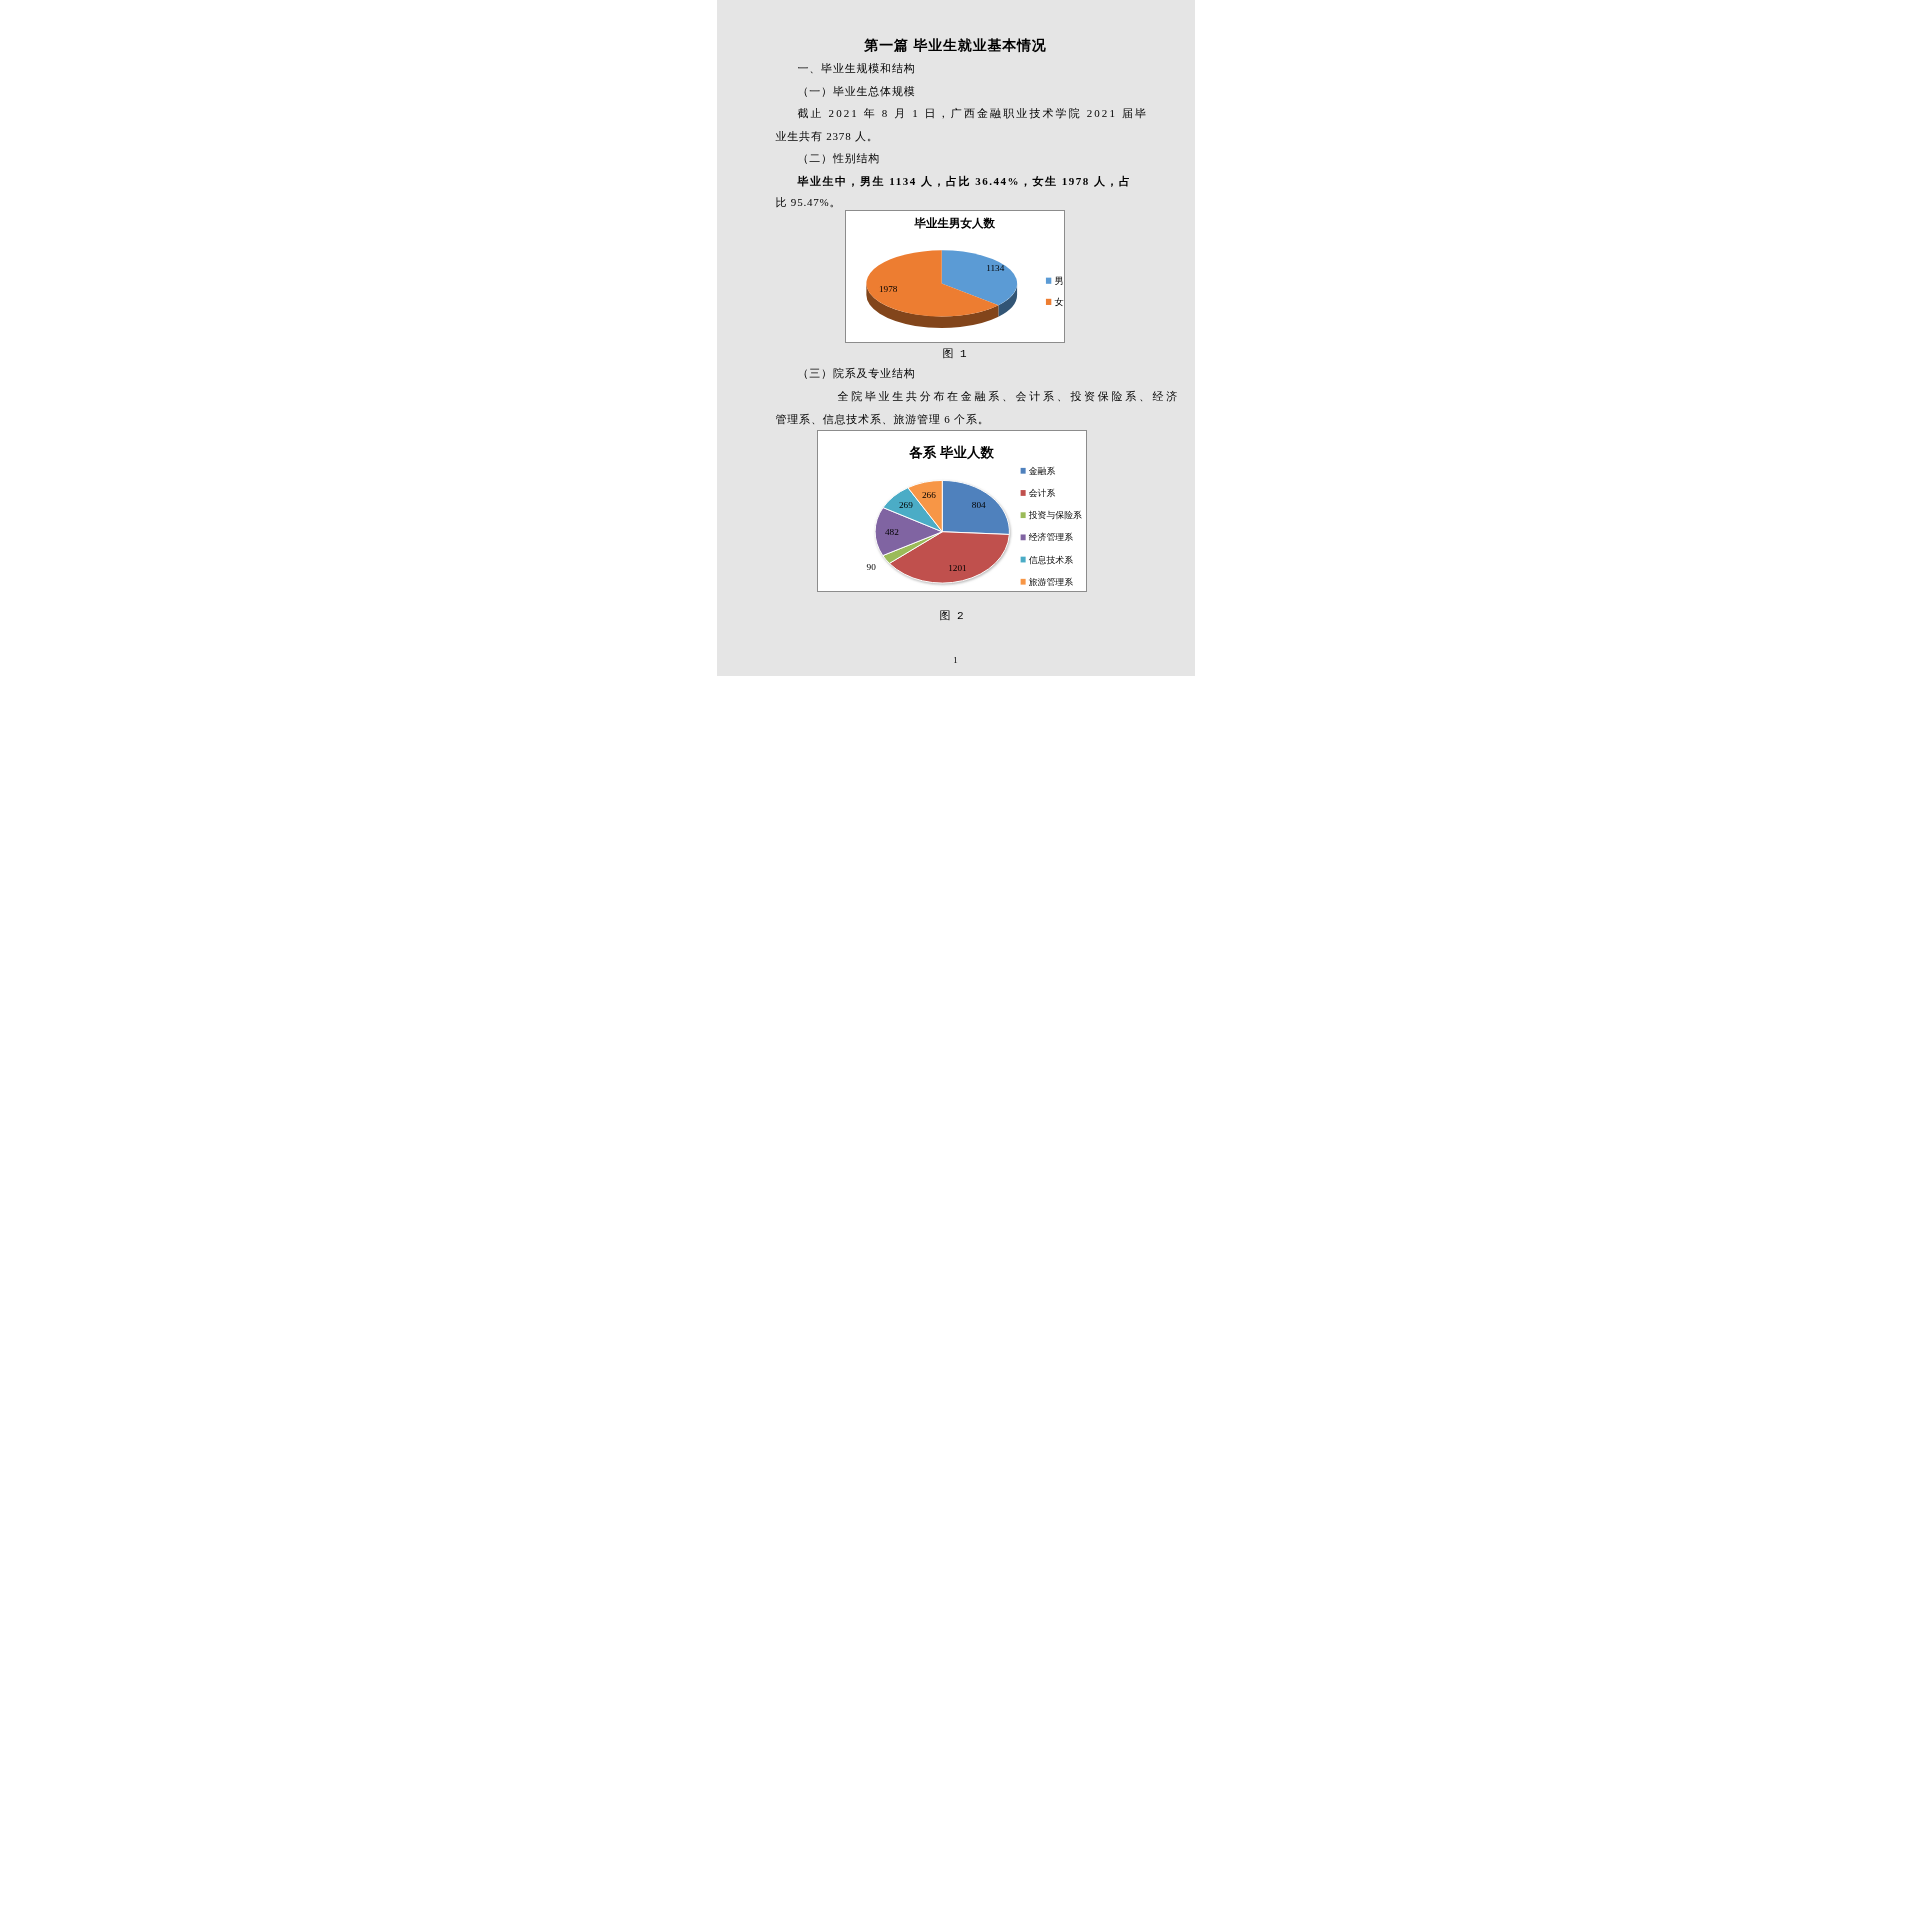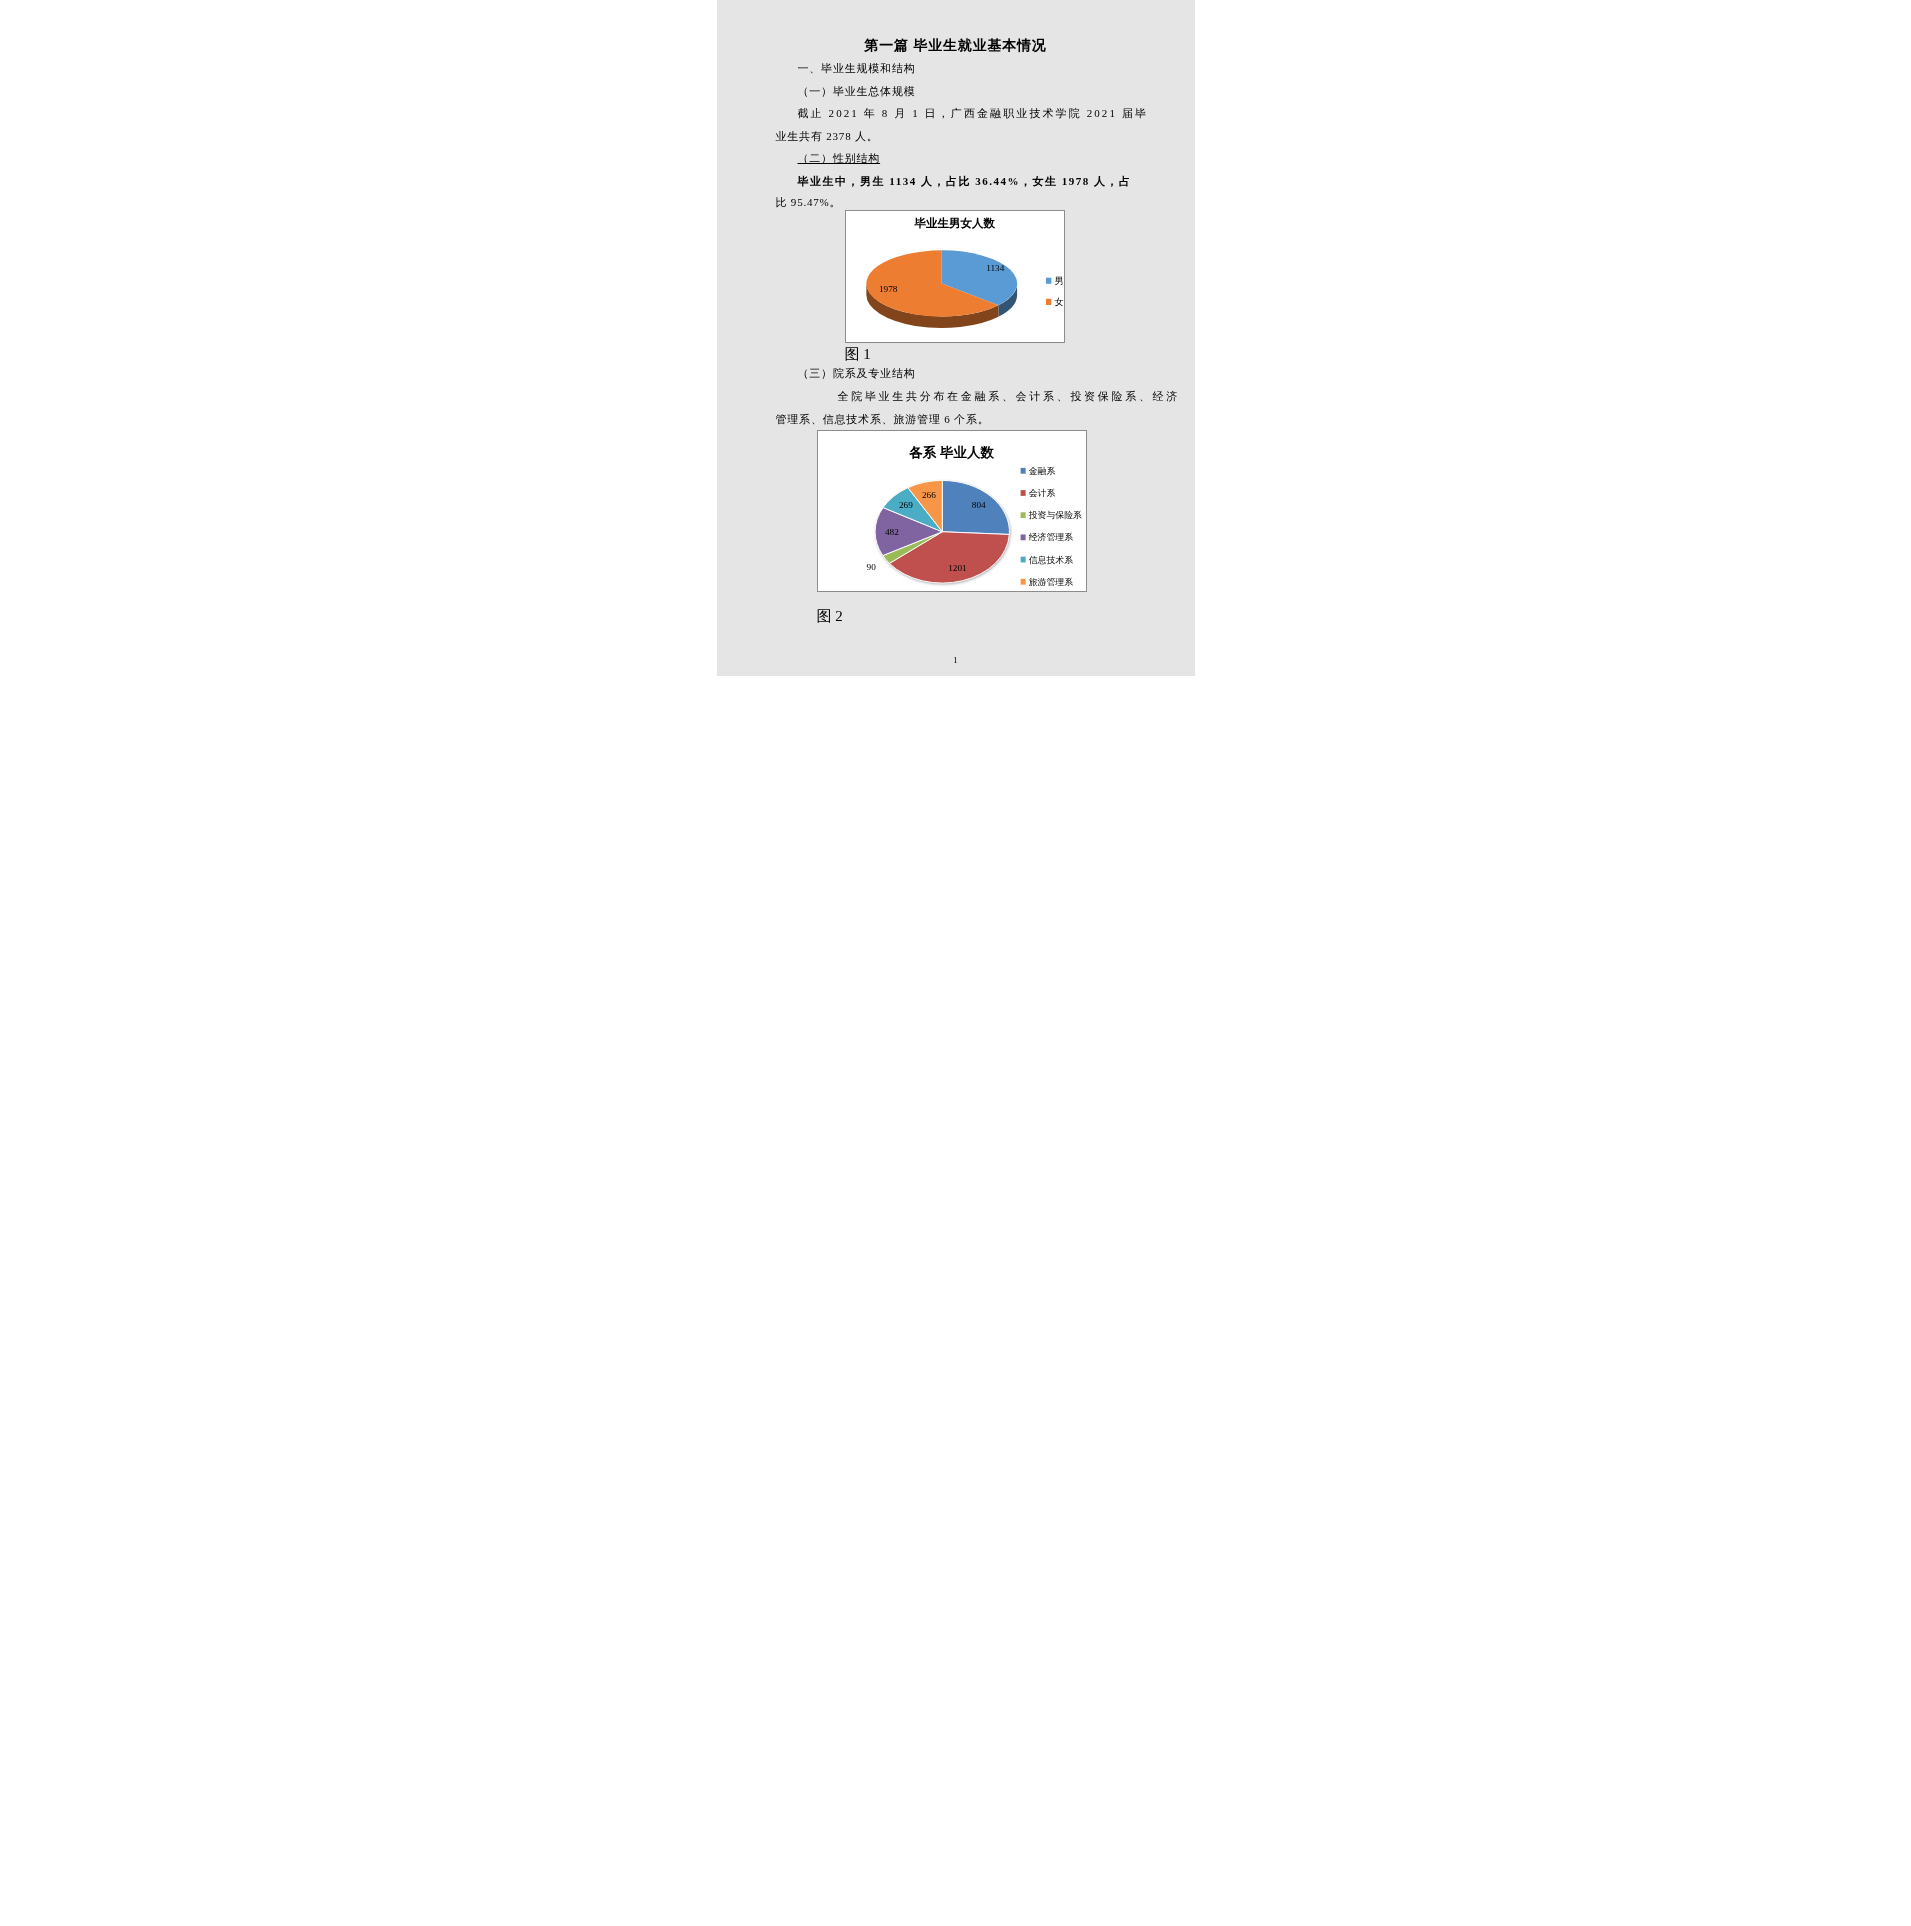--- a/index.html
+++ b/index.html
@@ -6,30 +6,30 @@
   .page{position:relative;width:478px;height:676px;margin:0 auto;background:#e5e5e5;overflow:hidden;
         font-family:"Liberation Serif","DejaVu Serif",serif;color:#000;}
   .doc-title{position:absolute;left:0;top:37px;width:478px;text-align:center;
         font-family:"Liberation Sans","DejaVu Sans",sans-serif;font-weight:bold;
         font-size:14px;line-height:17.7px;letter-spacing:0.8px;}
   .tline{position:absolute;font-size:11px;line-height:13px;white-space:nowrap;}
   .l-h1   {left:81px;top:62px;letter-spacing:0.8px;}
   .l-h2a  {left:81px;top:85px;letter-spacing:0.8px;}
   .l-p1a  {left:81px;top:107px;letter-spacing:2.1px;}
   .l-p1b  {left:59px;top:130px;letter-spacing:0.8px;}
-  .l-h2b  {left:81px;top:152px;letter-spacing:0.8px;text-decoration:underline;}
+  .l-h2b  {left:81px;top:152px;letter-spacing:0.8px;}
   .l-p2a  {left:81px;top:175px;letter-spacing:1.5px;font-weight:bold;}
   .l-p2b  {left:59px;top:196px;letter-spacing:0.8px;}
   .l-h2c  {left:81px;top:367px;letter-spacing:0.8px;}
   .l-p3a  {left:81px;top:390px;letter-spacing:2.7px;margin-left:40px;}
   .l-p3b  {left:59px;top:413px;letter-spacing:0.8px;}
   .chartbox{position:absolute;background:#ffffff;border:0.8px solid #8C8C8C;box-sizing:border-box;}
   .box1{left:128px;top:210px;width:220px;height:133px;}
   .box2{left:100px;top:430px;width:270px;height:162px;}
-  .caption{position:absolute;font-size:15px;line-height:11.6px;}
+  .caption{position:absolute;text-align:center;font-size:11px;line-height:11.6px;font-family:Liberation Mono, monospace;}
   .cap1{left:128px;top:349px;width:220px;}
   .cap2{left:100px;top:611px;width:270px;}
   .pagenum{position:absolute;left:0;top:655px;width:478px;text-align:center;font-size:8.9px;}
   svg{display:block;}
 </style>
 </head>
 <body>
 
 <div class="page">
 

